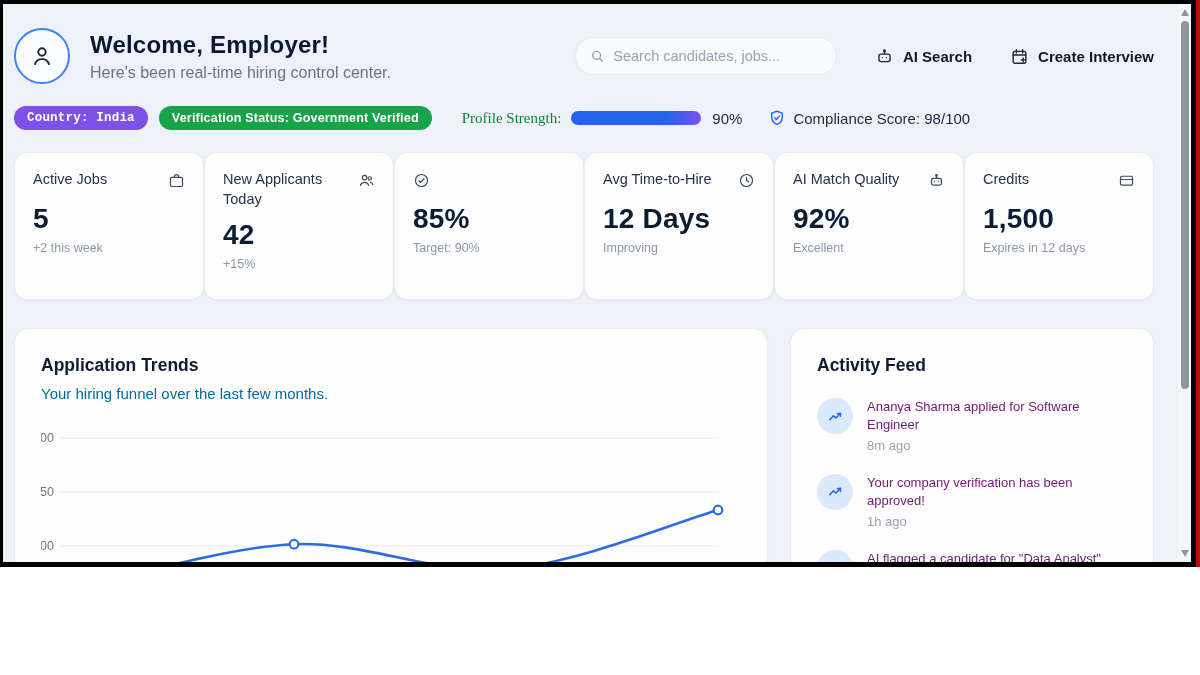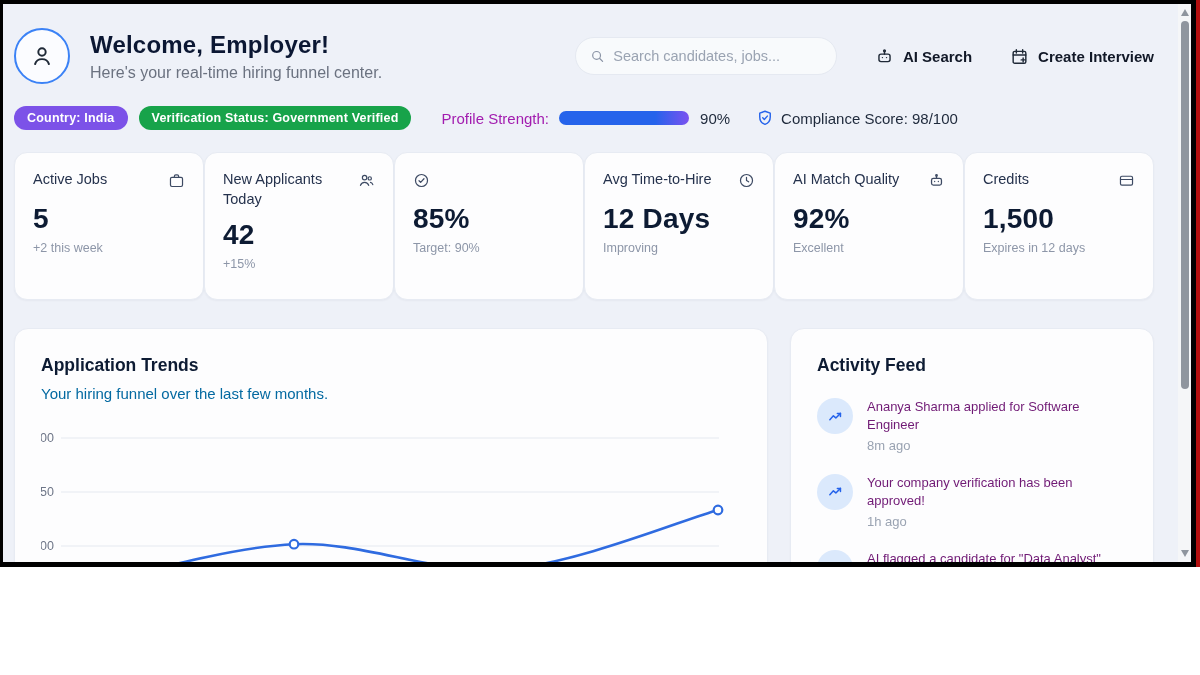--- a/index.html
+++ b/index.html
@@ -35,21 +35,21 @@
   .ghost-btn { display:flex; align-items:center; gap:9px; background:none; border:none;
                font-family:inherit; font-size:15px; font-weight:600; color:#111827;
                cursor:pointer; margin-left:38px; flex:0 0 auto; }
   .ghost-btn svg { width:19px; height:19px; color:#1f2937; }
 
   
   .status-row { display:flex; align-items:center; margin-top:22px; }
   .badge { color:#fff; font-size:12.5px; font-weight:700; padding:5px 13px;
            border-radius:12px; letter-spacing:.2px; white-space:nowrap; }
   .badge + .badge { margin-left:11px; }
-  .ps-label { margin-left:30px; font-size:15px; color:#a21caf; }
+  .ps-label { margin-left:30px; font-size:15px; color:#15803d;font-family:Liberation Serif, serif; }
   .ps-bar { width:130px; height:14px; border-radius:7px; margin-left:10px;
             background:linear-gradient(90deg,#2563eb 0%,#2563eb 74%,#7b52f0 100%); }
   .ps-pct { margin-left:11px; font-size:15px; color:#1e293b; }
   .compliance { display:flex; align-items:center; gap:7px; margin-left:26px;
                 font-size:15px; color:#1e293b; }
   .compliance svg { width:18px; height:18px; color:#2563eb; }
 
   
   .stats-grid { display:grid; grid-template-columns:repeat(6,1fr); margin-top:22px; }
   .stat-card { background:#fdfdfe; border:1px solid #e7ebf3; border-radius:13px;
@@ -108,21 +108,21 @@
         <div class="avatar">
           <span class="js-icon" style="display: inline-flex; width: 26px; height: 26px;">
               <svg viewBox="0 0 24 24" fill="none" stroke="currentColor" stroke-width="1.8" stroke-linecap="round" stroke-linejoin="round" style="width: 100%; height: 100%;">
                 <circle cx="12" cy="8.3" r="3.4"></circle>
                 <path d="M5.6 19.5c.9-3.3 3.6-4.6 6.4-4.6s5.5 1.3 6.4 4.6"></path>
               </svg>
             </span>
         </div>
         <div class="welcome">
           <h1>Welcome, Employer!</h1>
-          <p>Here's your real-time hiring funnel center.</p>
+          <p>Here's been real-time hiring control center.</p>
         </div>
         <div class="search-pill">
           <span class="js-icon" style="display: inline-flex; width: 16px; height: 16px;">
               <svg viewBox="0 0 24 24" fill="none" stroke="currentColor" stroke-width="2" stroke-linecap="round" style="width: 100%; height: 100%;">
                 <circle cx="11" cy="11" r="6.5"></circle>
                 <line x1="16.2" y1="16.2" x2="21" y2="21"></line>
               </svg>
             </span>
           <input type="text" placeholder="Search candidates, jobs..." style="">
         </div>
@@ -144,21 +144,21 @@
                 <rect x="4" y="5.5" width="16" height="15" rx="2"></rect>
                 <path d="M8 3.5v4M16 3.5v4M4 10.2h16"></path>
                 <path d="M16.6 13.8v5M14.1 16.3h5"></path>
               </svg>
             </span>
           <span>Create Interview</span>
         </button>
       </div>
 
       <div class="status-row">
-        <span class="badge" id="badge-country" style="background: rgb(124, 82, 232);">Country: India</span>
+        <span class="badge" id="badge-country" style="background: rgb(124, 82, 232); font-family: Liberation Mono, monospace;">Country: India</span>
         <span class="badge" id="badge-verif" style="background: rgb(23, 163, 74);">Verification Status: Government Verified</span>
         <span class="ps-label">Profile Strength:</span>
         <span class="ps-bar"></span>
         <span class="ps-pct">90%</span>
         <span class="compliance">
           <span class="js-icon" style="display: inline-flex; width: 18px; height: 18px;">
               <svg viewBox="0 0 24 24" fill="none" stroke="currentColor" stroke-width="1.9" stroke-linecap="round" stroke-linejoin="round" style="width: 100%; height: 100%;">
                 <path d="M12 3l7 2.6v4.9c0 4.5-2.9 8.5-7 10-4.1-1.5-7-5.5-7-10V5.6L12 3z"></path>
                 <path d="M9 11.8l2.1 2.1 4-4.4"></path>
               </svg>

